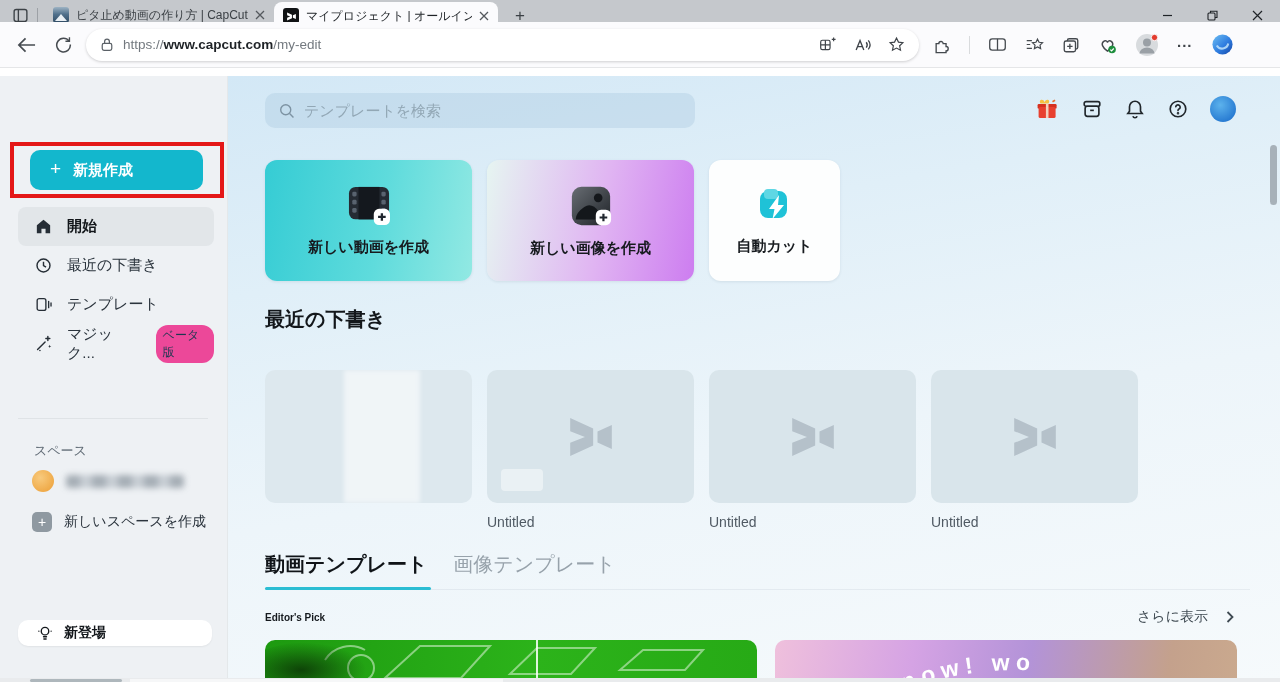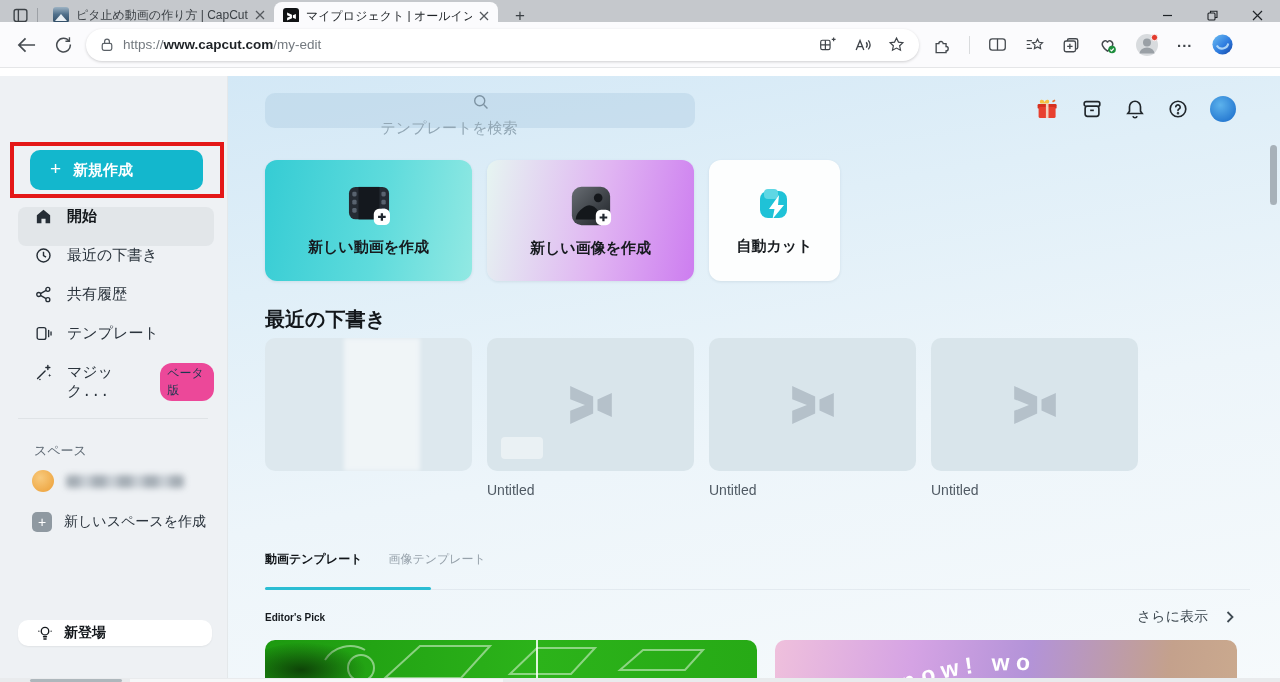--- a/index.html
+++ b/index.html
@@ -51,22 +51,22 @@
   
   .logo { position:absolute; left:30px; top:20px; display:flex; align-items:center; gap:9px; color:#14171a; }
   .logo .word { font-size:23px; font-weight:800; letter-spacing:.2px; }
   .annotate { position:absolute; left:10px; top:66px; width:214px; height:56px;
     border:4px solid #e41717; z-index:6; pointer-events:none; }
   .btn-new { position:absolute; left:30px; top:74px; width:173px; height:40px; border-radius:10px;
     background:#13b7cd; color:#fff; display:flex; align-items:center; gap:12px; padding-left:20px;
     font-size:15px; font-weight:700; z-index:5; }
   .btn-new .pl { font-size:19px; font-weight:400; margin-top:-2px; }
   .menu { position:absolute; left:18px; top:131px; width:196px; }
-  .mi { height:39px; display:flex; align-items:flex-start; gap:13px; padding-left:16px;
-    font-size:15px; color:#2b343d; border-radius:8px;font-family:Liberation Mono, monospace; }
+  .mi { height:39px; display:flex; align-items:center; gap:13px; padding-left:16px;
+    font-size:15px; color:#2b343d; border-radius:8px; }
   .mi.active { background:#e2e6e9; color:#12161a; font-weight:700; }
   .mi .ic { width:20px; color:#262e36; flex:none; }
   .badge-beta { margin-left:8px; background:#ec4899; color:#1d3850; font-size:12px;
     padding:2px 7px; border-radius:12px; font-weight:500; }
   .sb-div { position:absolute; left:18px; top:342px; width:190px; height:1px; background:#dfe3e6; }
   .sp-label { position:absolute; left:34px; top:366px; font-size:13px; color:#626d77; }
   .sp-row { position:absolute; left:32px; top:394px; display:flex; align-items:center; gap:12px; }
   .sp-avatar { width:22px; height:22px; border-radius:50%;
     background:radial-gradient(circle at 38% 35%,#f8ca7d,#ec9e35); filter:blur(.4px); }
   .sp-name { width:118px; height:13px; border-radius:3px; filter:blur(3px);
@@ -74,50 +74,50 @@
   .sp-create { position:absolute; left:32px; top:436px; display:flex; align-items:center; gap:12px;
     font-size:14px; color:#2b343d; }
   .plusbox { width:20px; height:20px; border-radius:5px; background:#8f99a1; color:#fff;
     display:flex; align-items:center; justify-content:center; font-size:14px; }
   .btn-news { position:absolute; left:18px; top:544px; width:194px; height:26px; border-radius:10px;
     background:#fff; box-shadow:0 1px 2px rgba(0,0,0,.06); display:flex; align-items:center; gap:10px;
     padding-left:18px; font-size:14px; font-weight:700; color:#14181c; }
 
   
   .search { position:absolute; left:37px; top:17px; width:430px; height:35px; border-radius:10px;
-    background:rgba(178,207,226,.45); display:flex; align-items:center; gap:9px; padding:0 13px;flex-direction:column; }
+    background:rgba(178,207,226,.45); display:flex; align-items:center; gap:9px; padding:0 13px; }
   .search input { border:0; outline:0; background:transparent; flex:1; font-size:15px; color:#3c4c58;
     font-family:inherit; }
   .search input::placeholder { color:#92a7b5; }
   .top-icons { position:absolute; top:20px; right:44px; display:flex; align-items:center; gap:21px; color:#20262b; }
   .avatar-cc { width:26px; height:26px; border-radius:50%;
     background:radial-gradient(circle at 40% 35%,#5cb2ec,#1668c9); filter:blur(.6px); }
 
   .cards { position:absolute; left:37px; top:76px; display:flex; gap:15px; }
   .ccard { height:121px; border-radius:12px; display:flex; flex-direction:column; align-items:center;
     justify-content:center; gap:11px; font-size:15px; font-weight:700; color:#171b1f;
     box-shadow:0 1px 3px rgba(40,70,90,.10);margin-top:8px; }
   .ccard.video { width:207px; background:linear-gradient(100deg,#35ccd4 0%,#5edbdc 55%,#92e9e3 100%); }
   .ccard.image { width:207px; background:linear-gradient(100deg,#e6f5f1 0%,#e0b4f2 55%,#cd7df0 100%); }
   .ccard.autocut { width:131px; background:#fdfefe; }
 
   .h-drafts { position:absolute; left:37px; top:230px; font-size:20px; font-weight:700; color:#13171b; }
-  .drafts { position:absolute; left:37px; top:262px; display:flex; gap:15px; }
+  .drafts { position:absolute; left:37px; top:294px; display:flex; gap:15px; }
   .dwrap { width:207px; }
   .dcard { width:207px; height:133px; border-radius:10px; background:#d9e5eb; position:relative;
     display:flex; align-items:center; justify-content:center; color:#b5c1ca; overflow:hidden; }
   .dcard.first { background:#dde8ee; }
   .dcard.first .band { position:absolute; left:38%; top:0; bottom:0; width:37%;
     background:rgba(255,255,255,.55); filter:blur(2px); }
   .dcard .timebadge { position:absolute; left:14px; bottom:12px; width:42px; height:22px;
     border-radius:4px; background:rgba(255,255,255,.45); }
   .dlabel { margin-top:11px; font-size:14px; color:#4f5963; height:16px; }
 
   .ttabs { position:absolute; left:37px; top:475px; display:flex; gap:26px; align-items:baseline; }
-  .ttab { font-size:12px; font-weight:700; color:#101418; }
+  .ttab { font-size:20px; font-weight:700; color:#101418; }
   .ttab.inactive { color:#97a2ab; font-weight:500; }
   .tunderline { position:absolute; left:37px; top:511px; width:166px; height:3px; border-radius:2px; background:#2bbdd3; }
   .tdivider { position:absolute; left:37px; right:30px; top:513px; height:1px; background:rgba(20,40,60,.06); }
 
   .edrow { position:absolute; left:37px; right:46px; top:532px; display:flex; justify-content:space-between; align-items:center; }
   .ed-title { font-size:10px; font-weight:700; color:#15191d; }
   .showmore { font-size:14px; color:#3f4a52; display:flex; align-items:center; gap:18px; }
 
   .thumb { position:absolute; top:564px; height:42px; border-radius:10px 10px 0 0; overflow:hidden; }
   .thumb.green { left:37px; width:492px;
@@ -332,31 +332,20 @@
           <span class="ic">
             <svg width="19" height="19" viewBox="0 0 24 24" fill="none" stroke="currentColor" stroke-width="1.8">
                 <circle cx="12" cy="12" r="8.2"></circle>
                 <path d="M12 7.4 V12 l3.2 2.1"></path>
               </svg>
           </span>
           <span>最近の下書き</span>
         </div>
         <div class="mi">
           <span class="ic">
-            <svg width="19" height="19" viewBox="0 0 24 24" fill="none" stroke="currentColor" stroke-width="1.7">
-              <circle cx="6" cy="12" r="2.5"></circle>
-                <circle cx="17.5" cy="5.5" r="2.5"></circle>
-                <circle cx="17.5" cy="18.5" r="2.5"></circle>
-              <path d="M8.2 10.8 L15.3 6.7 M8.2 13.2 L15.3 17.3"></path>
-            </svg>
-          </span>
-          <span>共有履歴</span>
-        </div>
-        <div class="mi">
-          <span class="ic">
             <svg width="19" height="19" viewBox="0 0 24 24" fill="none" stroke="currentColor" stroke-width="1.7" stroke-linecap="round">
               <rect x="4" y="4.5" width="11" height="15" rx="2.5"></rect>
                 <path d="M18.5 8 v8 M21.5 10 v4"></path>
             </svg>
           </span>
           <span>テンプレート</span>
         </div>
         <div class="mi">
           <span class="ic">
             <svg width="19" height="19" viewBox="0 0 24 24" fill="none" stroke="currentColor" stroke-width="1.8" stroke-linecap="round">

